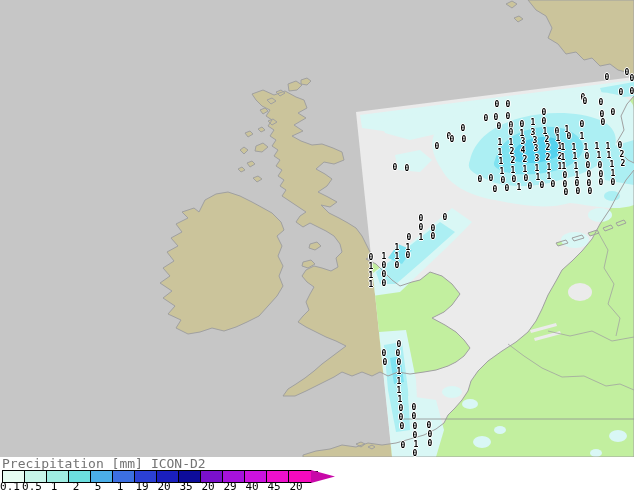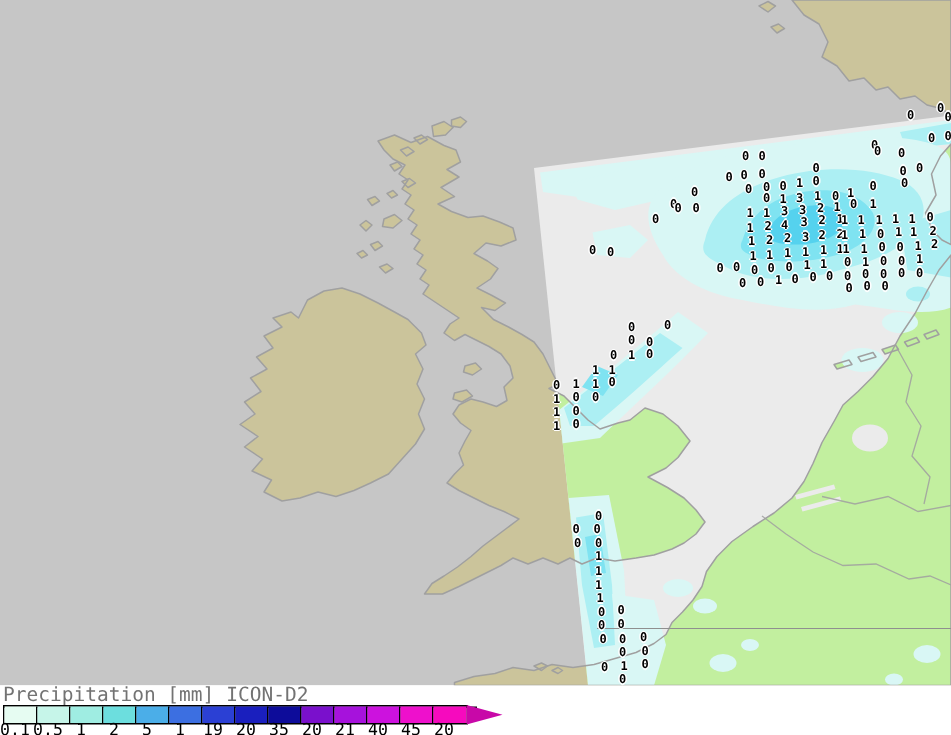--- a/index.html
+++ b/index.html
@@ -299,19 +299,19 @@
         <span class="tick" style="left: 10px;">0.1</span>
         <span class="tick" style="left: 32px;">0.5</span>
         <span class="tick" style="left: 54px;">1</span>
         <span class="tick" style="left: 76px;">2</span>
         <span class="tick" style="left: 98px;">5</span>
         <span class="tick" style="left: 120px;">1</span>
         <span class="tick" style="left: 142px;">19</span>
         <span class="tick" style="left: 164px;">20</span>
         <span class="tick" style="left: 186px;">35</span>
         <span class="tick" style="left: 208px;">20</span>
-        <span class="tick" style="left: 230px;">21</span>
+        <span class="tick" style="left: 230px;">29</span>
         <span class="tick" style="left: 252px;">40</span>
         <span class="tick" style="left: 274px;">45</span>
         <span class="tick" style="left: 296px;">20</span>
       </div>
   </div>
 </div>
 
 </body></html>

